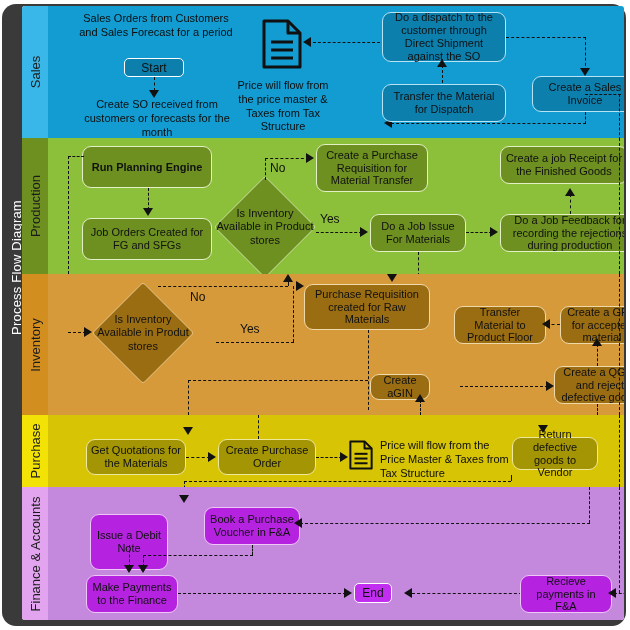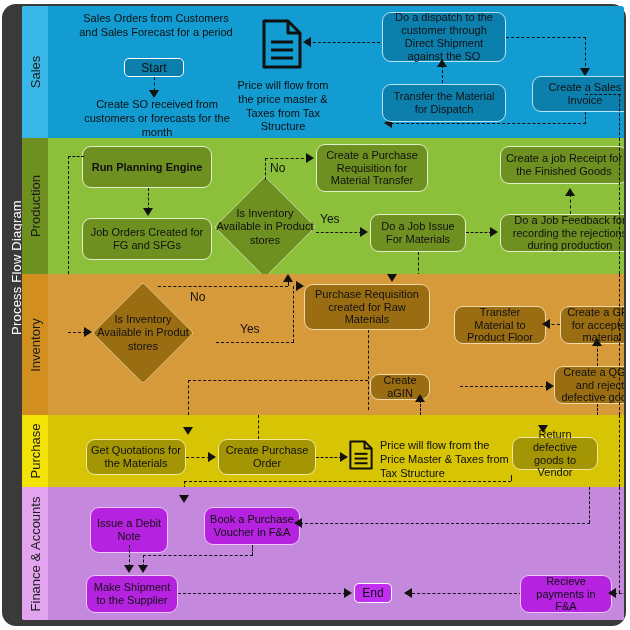--- a/index.html
+++ b/index.html
@@ -302,33 +302,33 @@
     </div>
 
     <div class="lane lane-finance" style="top:481px;height:133px;">
       <div class="lane-head">
         <span>Finance &amp; Accounts</span>
       </div>
       <div class="lane-body">
 
         <div class="ar d" style="left:131px;top:8px;"></div>
 
-        <div class="node n-fin" style="left:42px;top:20px;width:78px;height:46px;">Issue a Debit Note</div>
+        <div class="node n-fin" style="left:42px;top:27px;width:78px;height:56px;">Issue a Debit Note</div>
 
         <div class="node n-fin" style="left:156px;top:20px;width:96px;height:38px;">Book a Purchase Voucher in F&amp;A</div>
 
         <div class="v" style="left:81px;top:58px;height:22px;"></div>
         <div class="ar d" style="left:76px;top:78px;"></div>
 
         <div class="v" style="left:204px;top:58px;height:10px;"></div>
         <div class="h" style="left:95px;top:68px;width:110px;"></div>
         <div class="v" style="left:95px;top:68px;height:12px;"></div>
         <div class="ar d" style="left:90px;top:78px;"></div>
 
-        <div class="node n-fin" style="left:38px;top:88px;width:92px;height:38px;">Make Shipment to the Supplier</div>
+        <div class="node n-fin" style="left:38px;top:88px;width:92px;height:38px;">Make Payments to the Finance</div>
 
         <div class="h" style="left:130px;top:106px;width:168px;"></div>
         <div class="ar r" style="left:296px;top:101px;"></div>
 
         <div class="pill end" style="left:306px;top:96px;width:38px;height:20px;">End</div>
 
         <div class="h" style="left:364px;top:106px;width:110px;"></div>
         <div class="ar l" style="left:356px;top:101px;"></div>
 
         <div class="node n-fin" style="left:472px;top:88px;width:92px;height:38px;">Recieve payments in F&amp;A</div>

